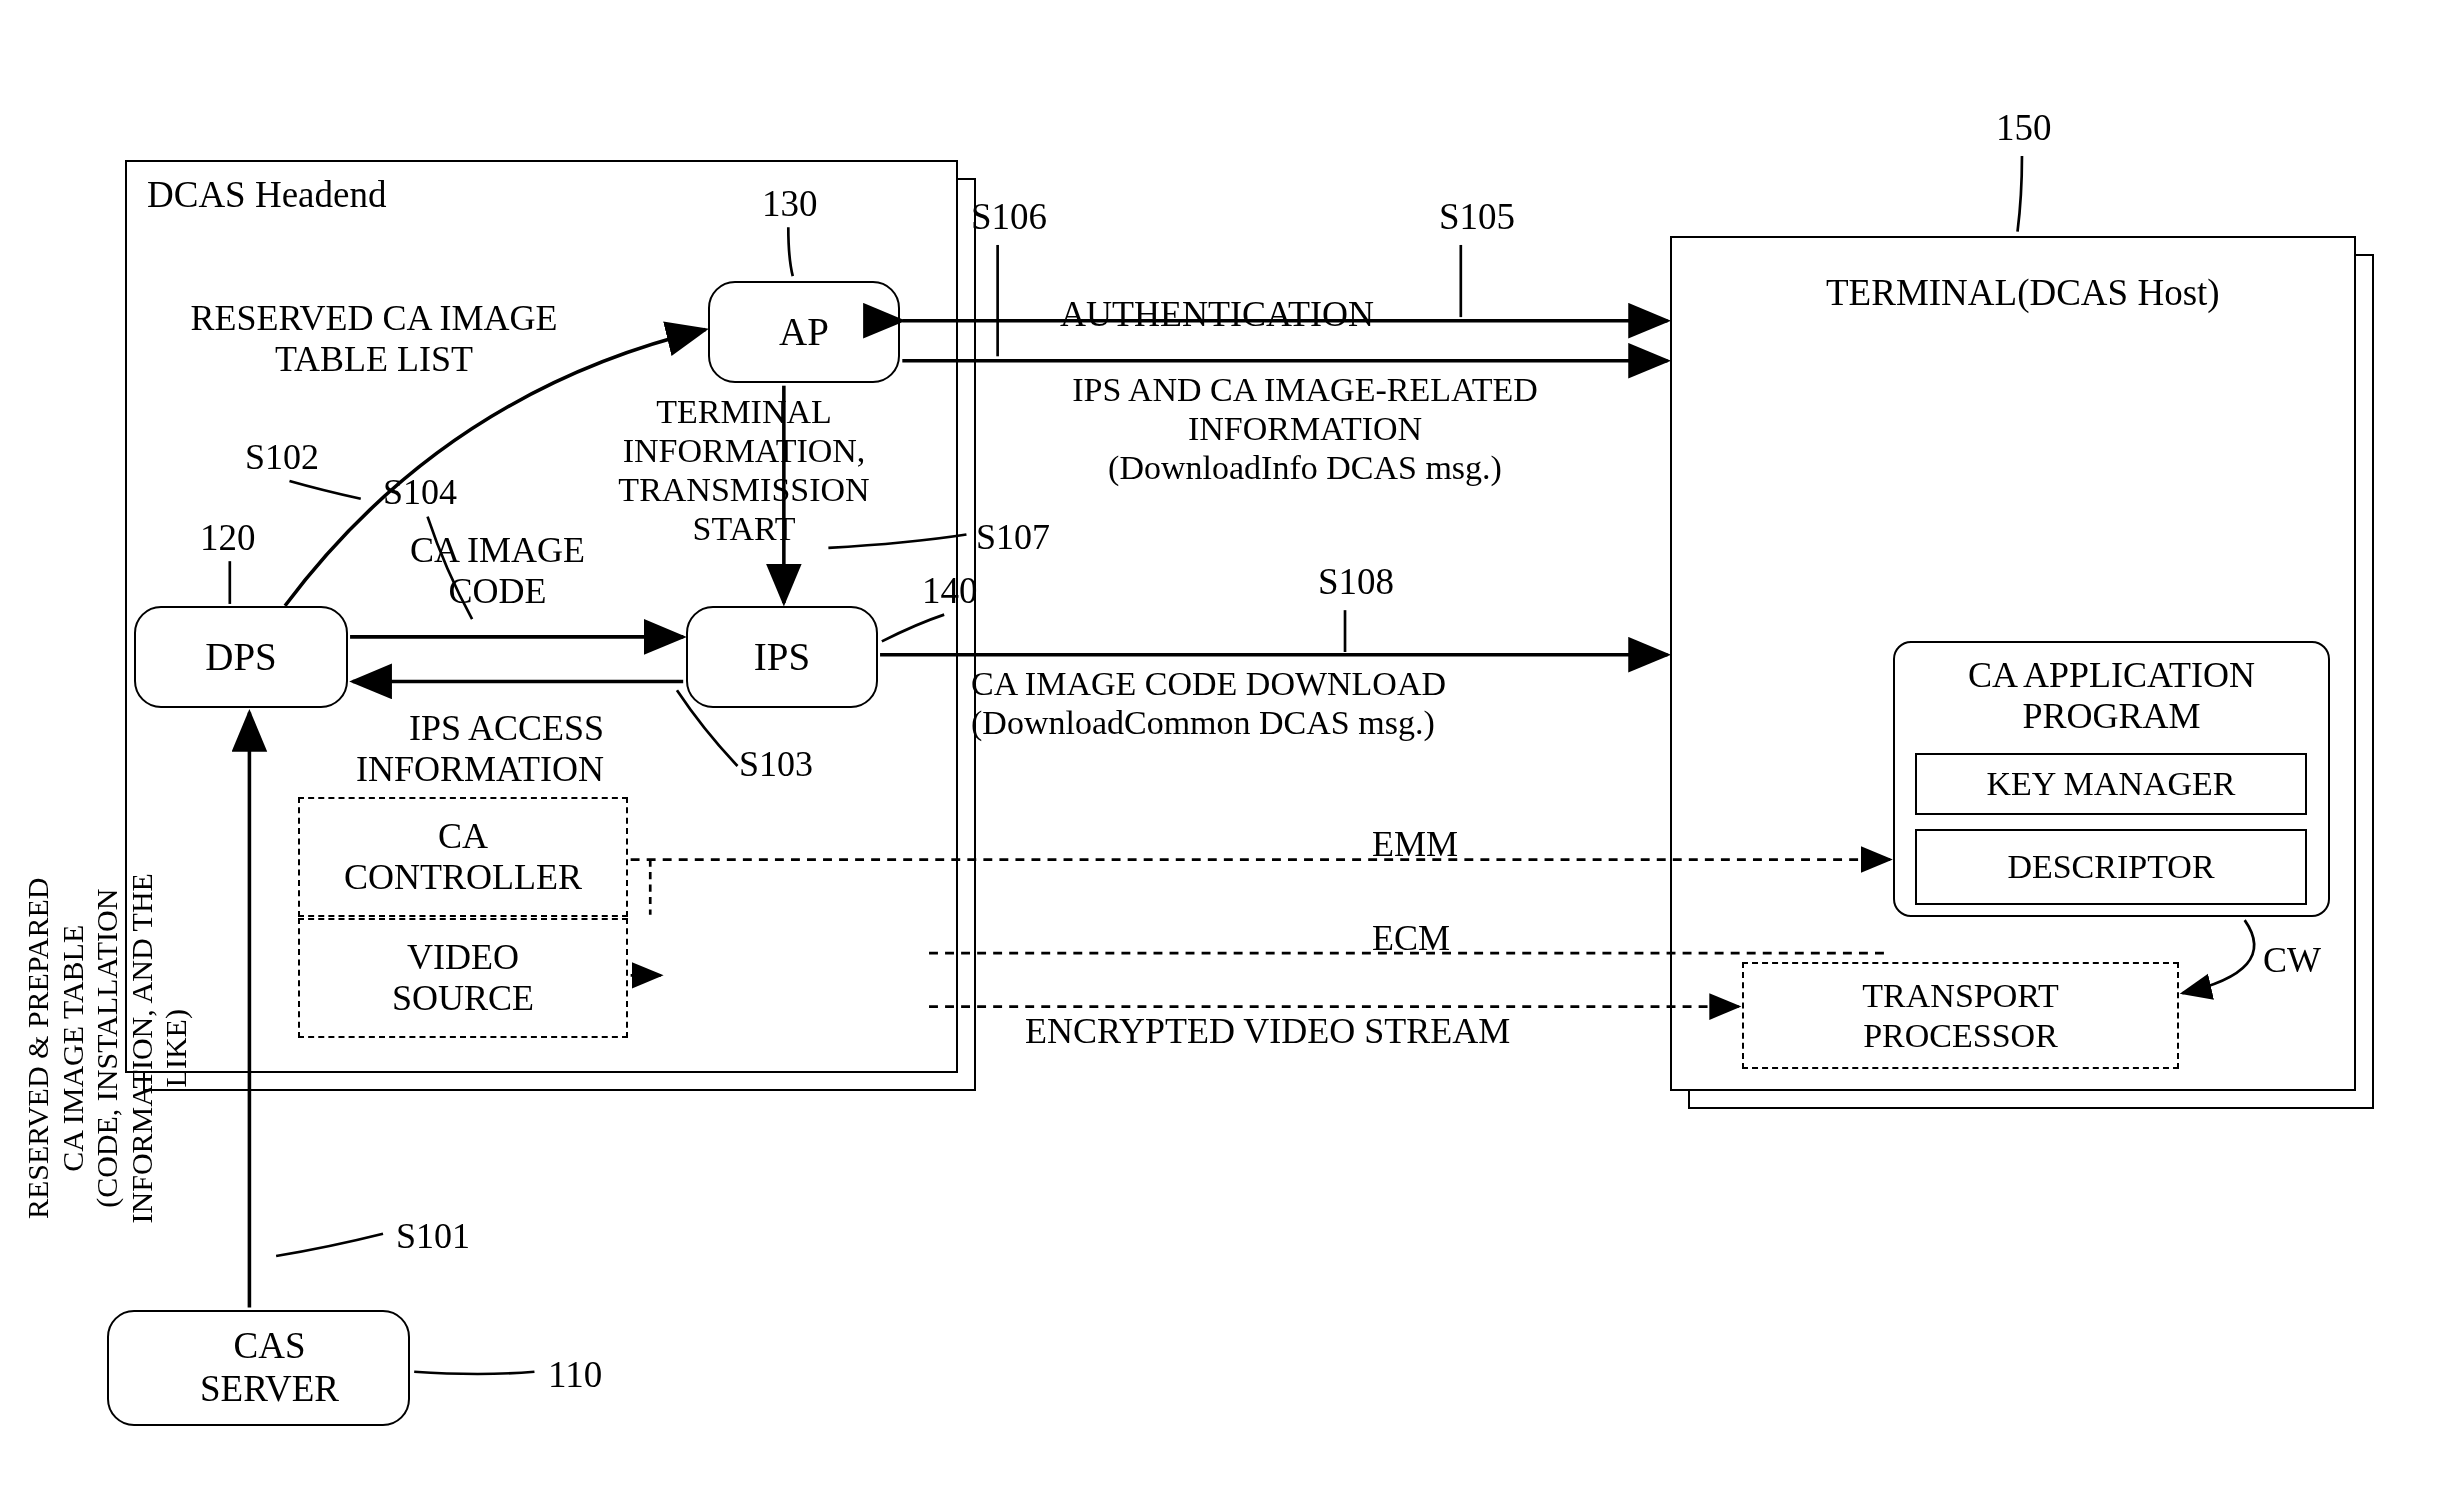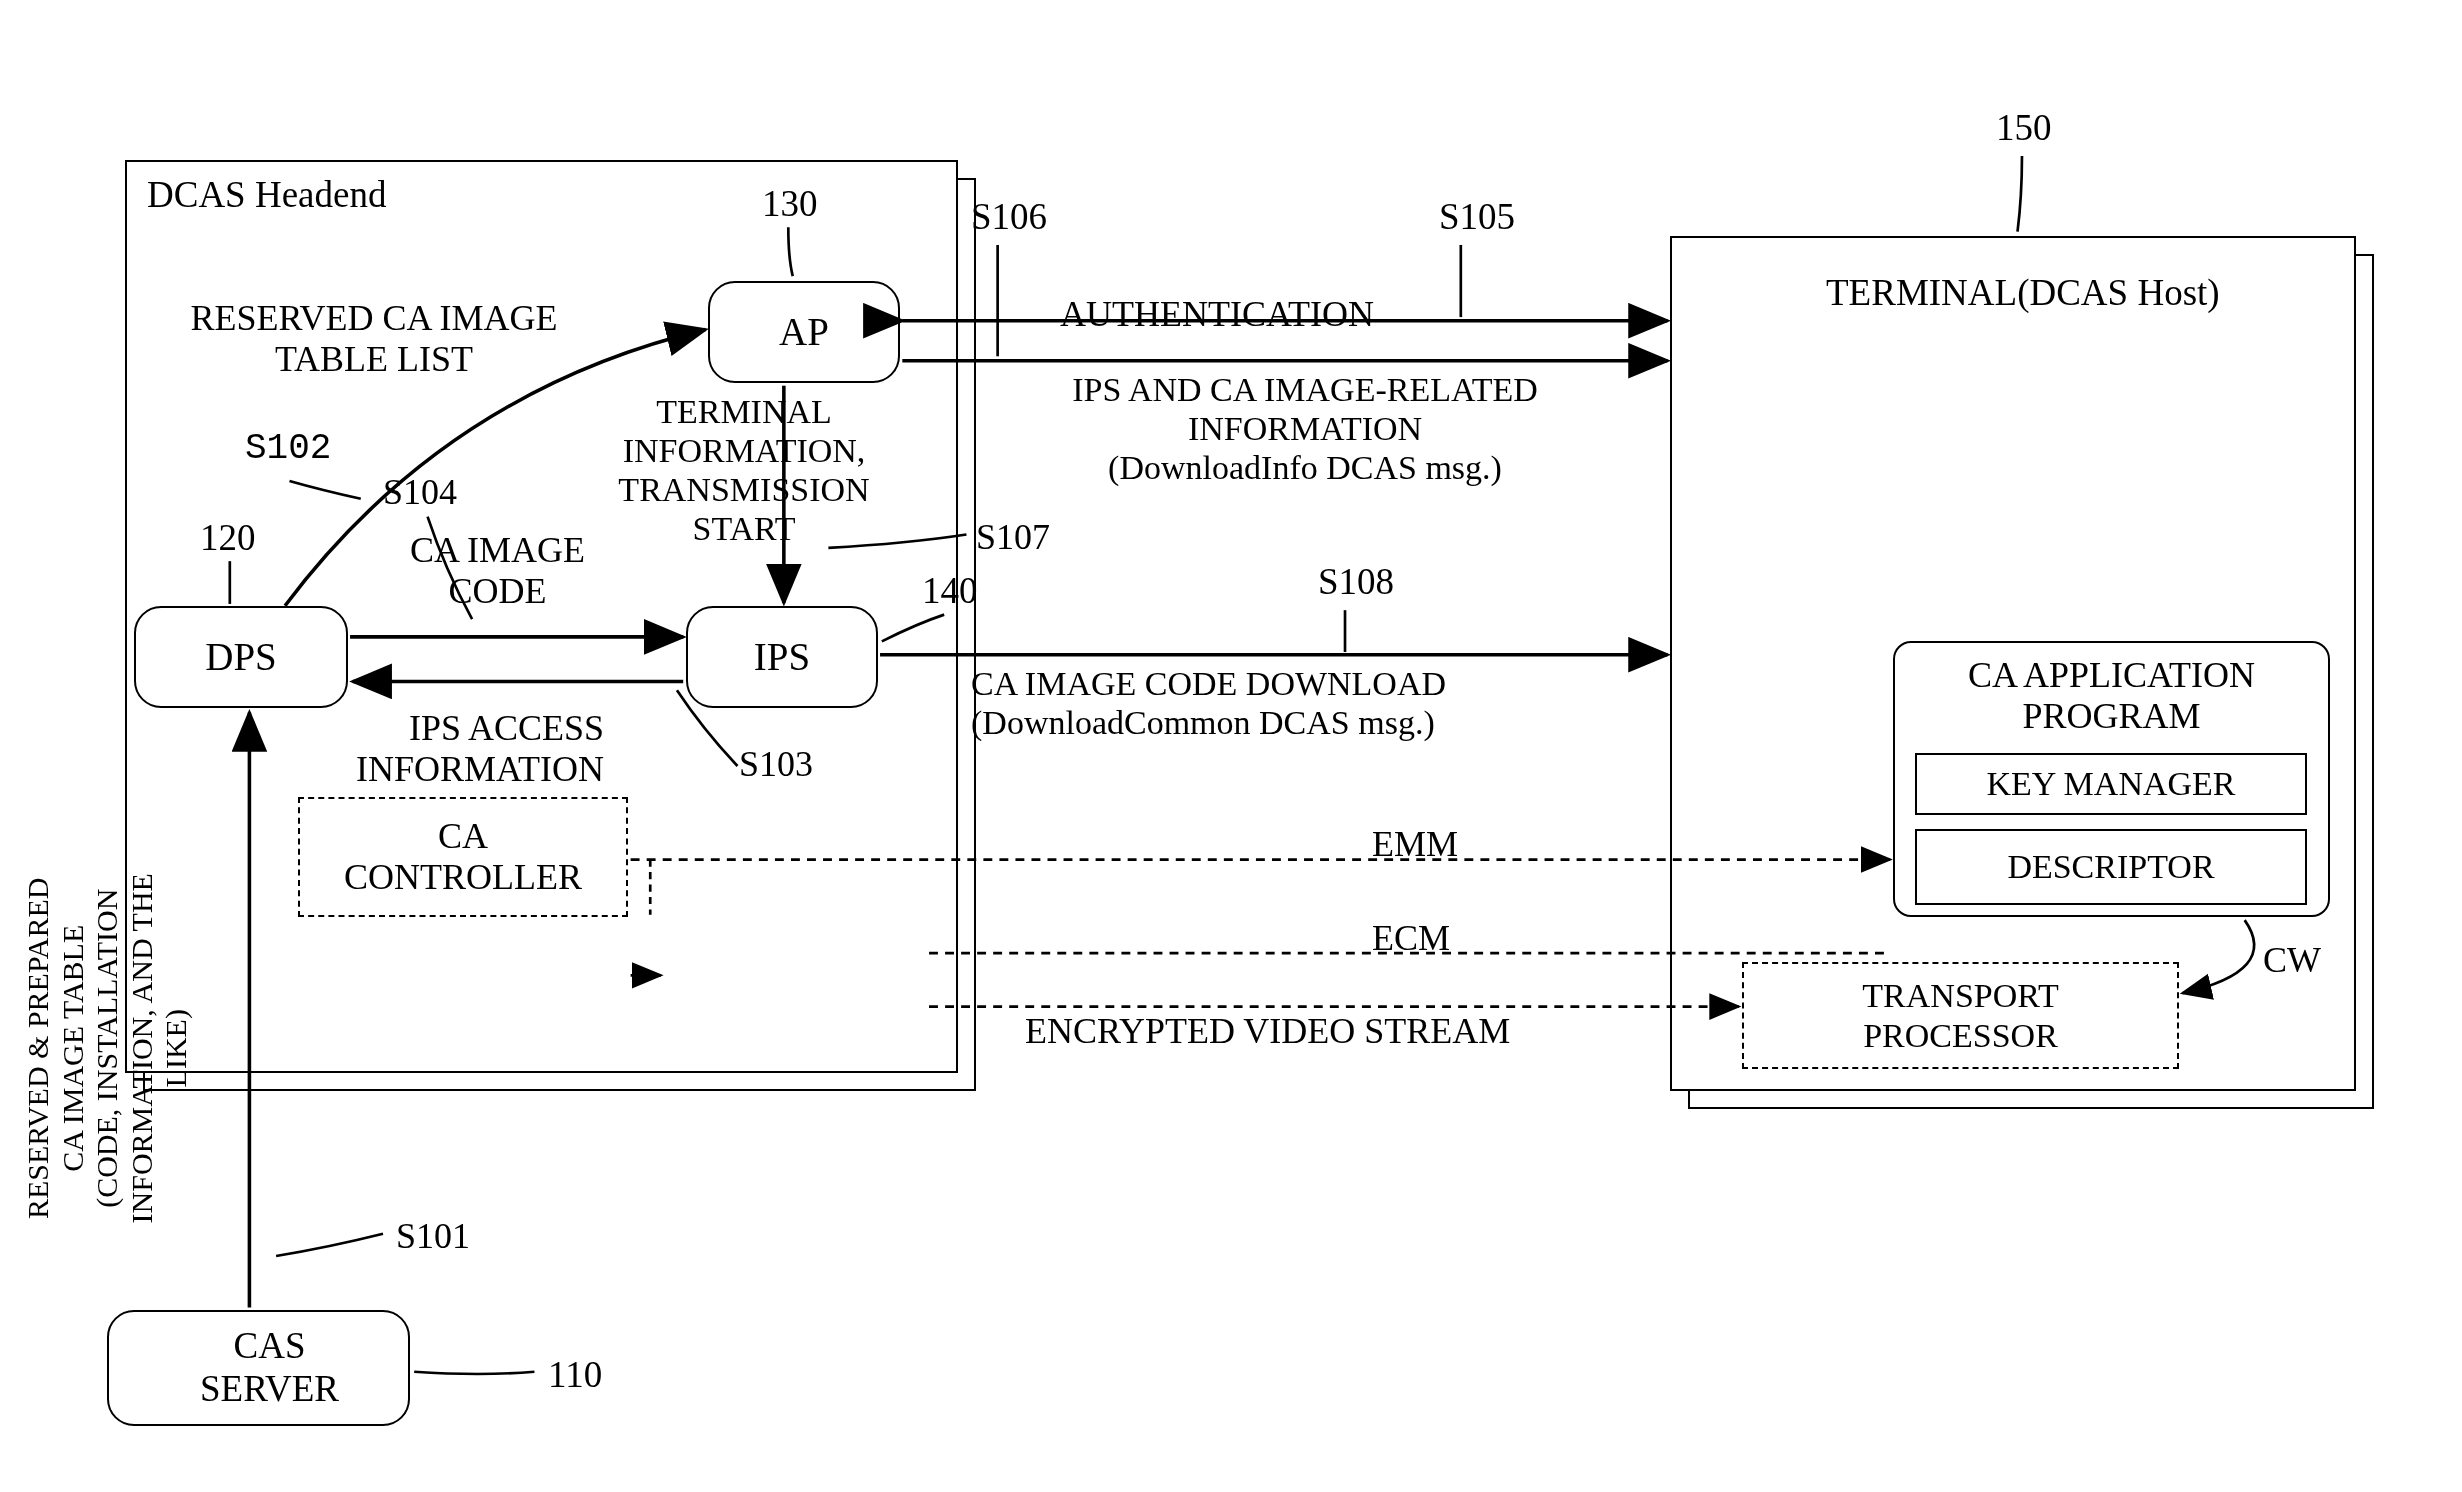--- a/index.html
+++ b/index.html
@@ -66,20 +66,24 @@
 
   <div class="box rounded" style="left:686px; top:606px; width:192px; height:102px; display:flex; align-items:center; justify-content:center;">
     <span class="label" style="position:static; font-size:39px;">IPS</span>
   </div>
   <div class="label" style="left:922px; top:570px; font-size:37px;">140</div>
 
   <div class="box dashed" style="left:298px; top:797px; width:330px; height:120px; display:flex; align-items:center; justify-content:center;">
     <span class="label" style="position:static; font-size:36px; text-align:center;">CA
 CONTROLLER</span>
   </div>
+  <div class="box dashed" style="left:298px; top:918px; width:330px; height:120px; display:flex; align-items:center; justify-content:center;">
+    <span class="label" style="position:static; font-size:36px; text-align:center;">VIDEO
+SOURCE</span>
+  </div>
 
   <div class="box" style="left:1688px; top:254px; width:686px; height:855px;"></div>
   <div class="box" style="left:1670px; top:236px; width:686px; height:855px; background:#fff;"></div>
   <div class="label" style="left:1826px; top:272px; font-size:37px;">TERMINAL(DCAS Host)</div>
   <div class="label" style="left:1996px; top:107px; font-size:37px;">150</div>
 
   <div class="box" style="left:1893px; top:641px; width:437px; height:276px; border-radius:18px;"></div>
   <div class="label" style="left:1951px; top:655px; font-size:36px; text-align:center; width:321px;">CA APPLICATION
 PROGRAM</div>
   <div class="box" style="left:1915px; top:753px; width:392px; height:62px; display:flex; align-items:center; justify-content:center;">
@@ -103,21 +107,21 @@
 
   <div class="label vert" style="left:-160px; top:962px; width:535px; font-size:30px; text-align:center;">RESERVED &amp; PREPARED
 CA IMAGE TABLE
 (CODE, INSTALLATION
 INFORMATION, AND THE
 LIKE)</div>
   <div class="label" style="left:396px; top:1216px; font-size:36px;">S101</div>
 
   <div class="label" style="left:160px; top:298px; font-size:36px; text-align:center; width:428px;">RESERVED CA IMAGE
 TABLE LIST</div>
-  <div class="label" style="left:245px; top:428px; font-size:36px;font-family:Liberation Mono, monospace;">S102</div>
+  <div class="label" style="left:245px; top:437px; font-size:36px;">S102</div>
 
   <div class="label" style="left:410px; top:530px; font-size:36px; text-align:center;">CA IMAGE
 CODE</div>
   <div class="label" style="left:383px; top:472px; font-size:36px;">S104</div>
 
   <div class="label" style="left:356px; top:708px; font-size:36px; text-align:right;">IPS ACCESS
 INFORMATION</div>
   <div class="label" style="left:739px; top:744px; font-size:36px;">S103</div>
 
   <div class="label" style="left:588px; top:392px; font-size:34px; text-align:center; width:312px;">TERMINAL

